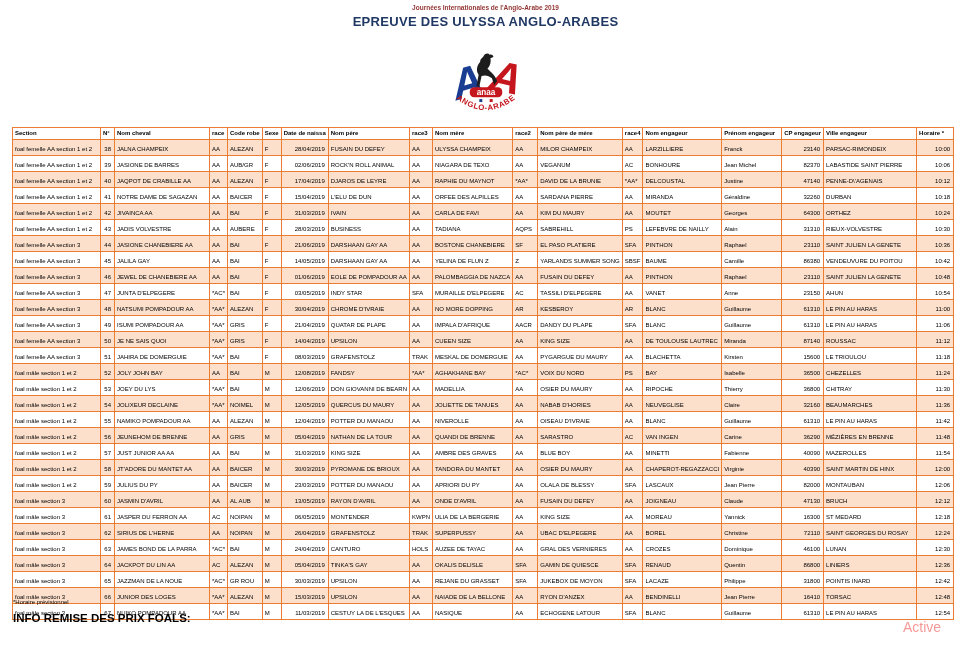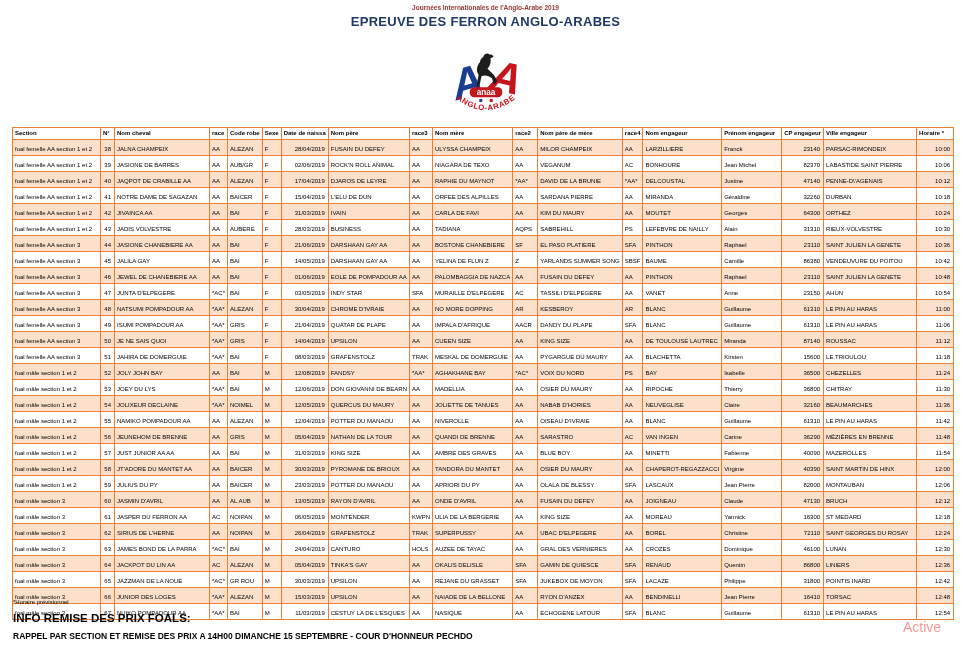--- a/index.html
+++ b/index.html
@@ -25,21 +25,21 @@
   .info-line{position:absolute;top:631px;left:13px;font-size:8.5px;font-weight:bold;}
   .watermark{position:absolute;top:619px;left:903px;font-size:14px;color:#ef4444;
         opacity:.55;white-space:nowrap;}
 </style>
 </head>
 <body>
 
 <div class="page">
 
   <div class="supertitle">Journées Internationales de l'Anglo-Arabe 2019</div>
-  <div class="title">EPREUVE DES FERRON ANGLO-ARABES</div>
+  <div class="title">EPREUVE DES ULYSSA ANGLO-ARABES</div>
 
   <svg class="logo" viewBox="0 0 100 100">
     <text x="2" y="64" font-size="58" font-style="italic" font-weight="bold" fill="#1b3d91" transform="rotate(-16 30 40)">A</text>
     <text x="56" y="58" font-size="58" font-style="italic" font-weight="bold" fill="#c5161d" transform="rotate(13 70 40)">A</text>
     <path fill="#1d1d1d" d="M46 12 C48 7 53 6 55 9 C57 8 60 9 60 12 L56 14 C57 18 56 24 52 28 C57 33 63 37 65 45 L61 50 L58 41 C54 37 48 36 44 38 L41 52 L37 52 L40 36 C36 31 38 23 42 19 C42 15 44 14 46 12 Z"></path>
     <rect x="28" y="53" width="44" height="13.5" rx="6" fill="#c5161d"></rect>
     <text x="50" y="63.5" text-anchor="middle" font-size="11" font-weight="bold" fill="#ffffff">anaa</text>
     <rect x="41" y="69" width="4" height="4" fill="#1b3d91"></rect>
     <rect x="55" y="69" width="4" height="4" fill="#c5161d"></rect>
     <defs>
@@ -692,16 +692,15 @@
           <td>Guillaume</td>
           <td class="num">61310</td>
           <td>LE PIN AU HARAS</td>
           <td class="num">12:54</td>
         </tr>
       </tbody>
   </table>
 
   <div class="footnote">*Horaire prévisionnel</div>
   <div class="info-title">INFO REMISE DES PRIX FOALS:</div>
-  <div class="info-line">RAPPEL PAR SECTION ET REMISE DES PRIX A 14H00 DIMANCHE 15 SEPTEMBRE - COUR D'HONNEUR PECHDO</div>
   <div class="watermark">Active</div>
 
 </div>
 
 </body></html>

